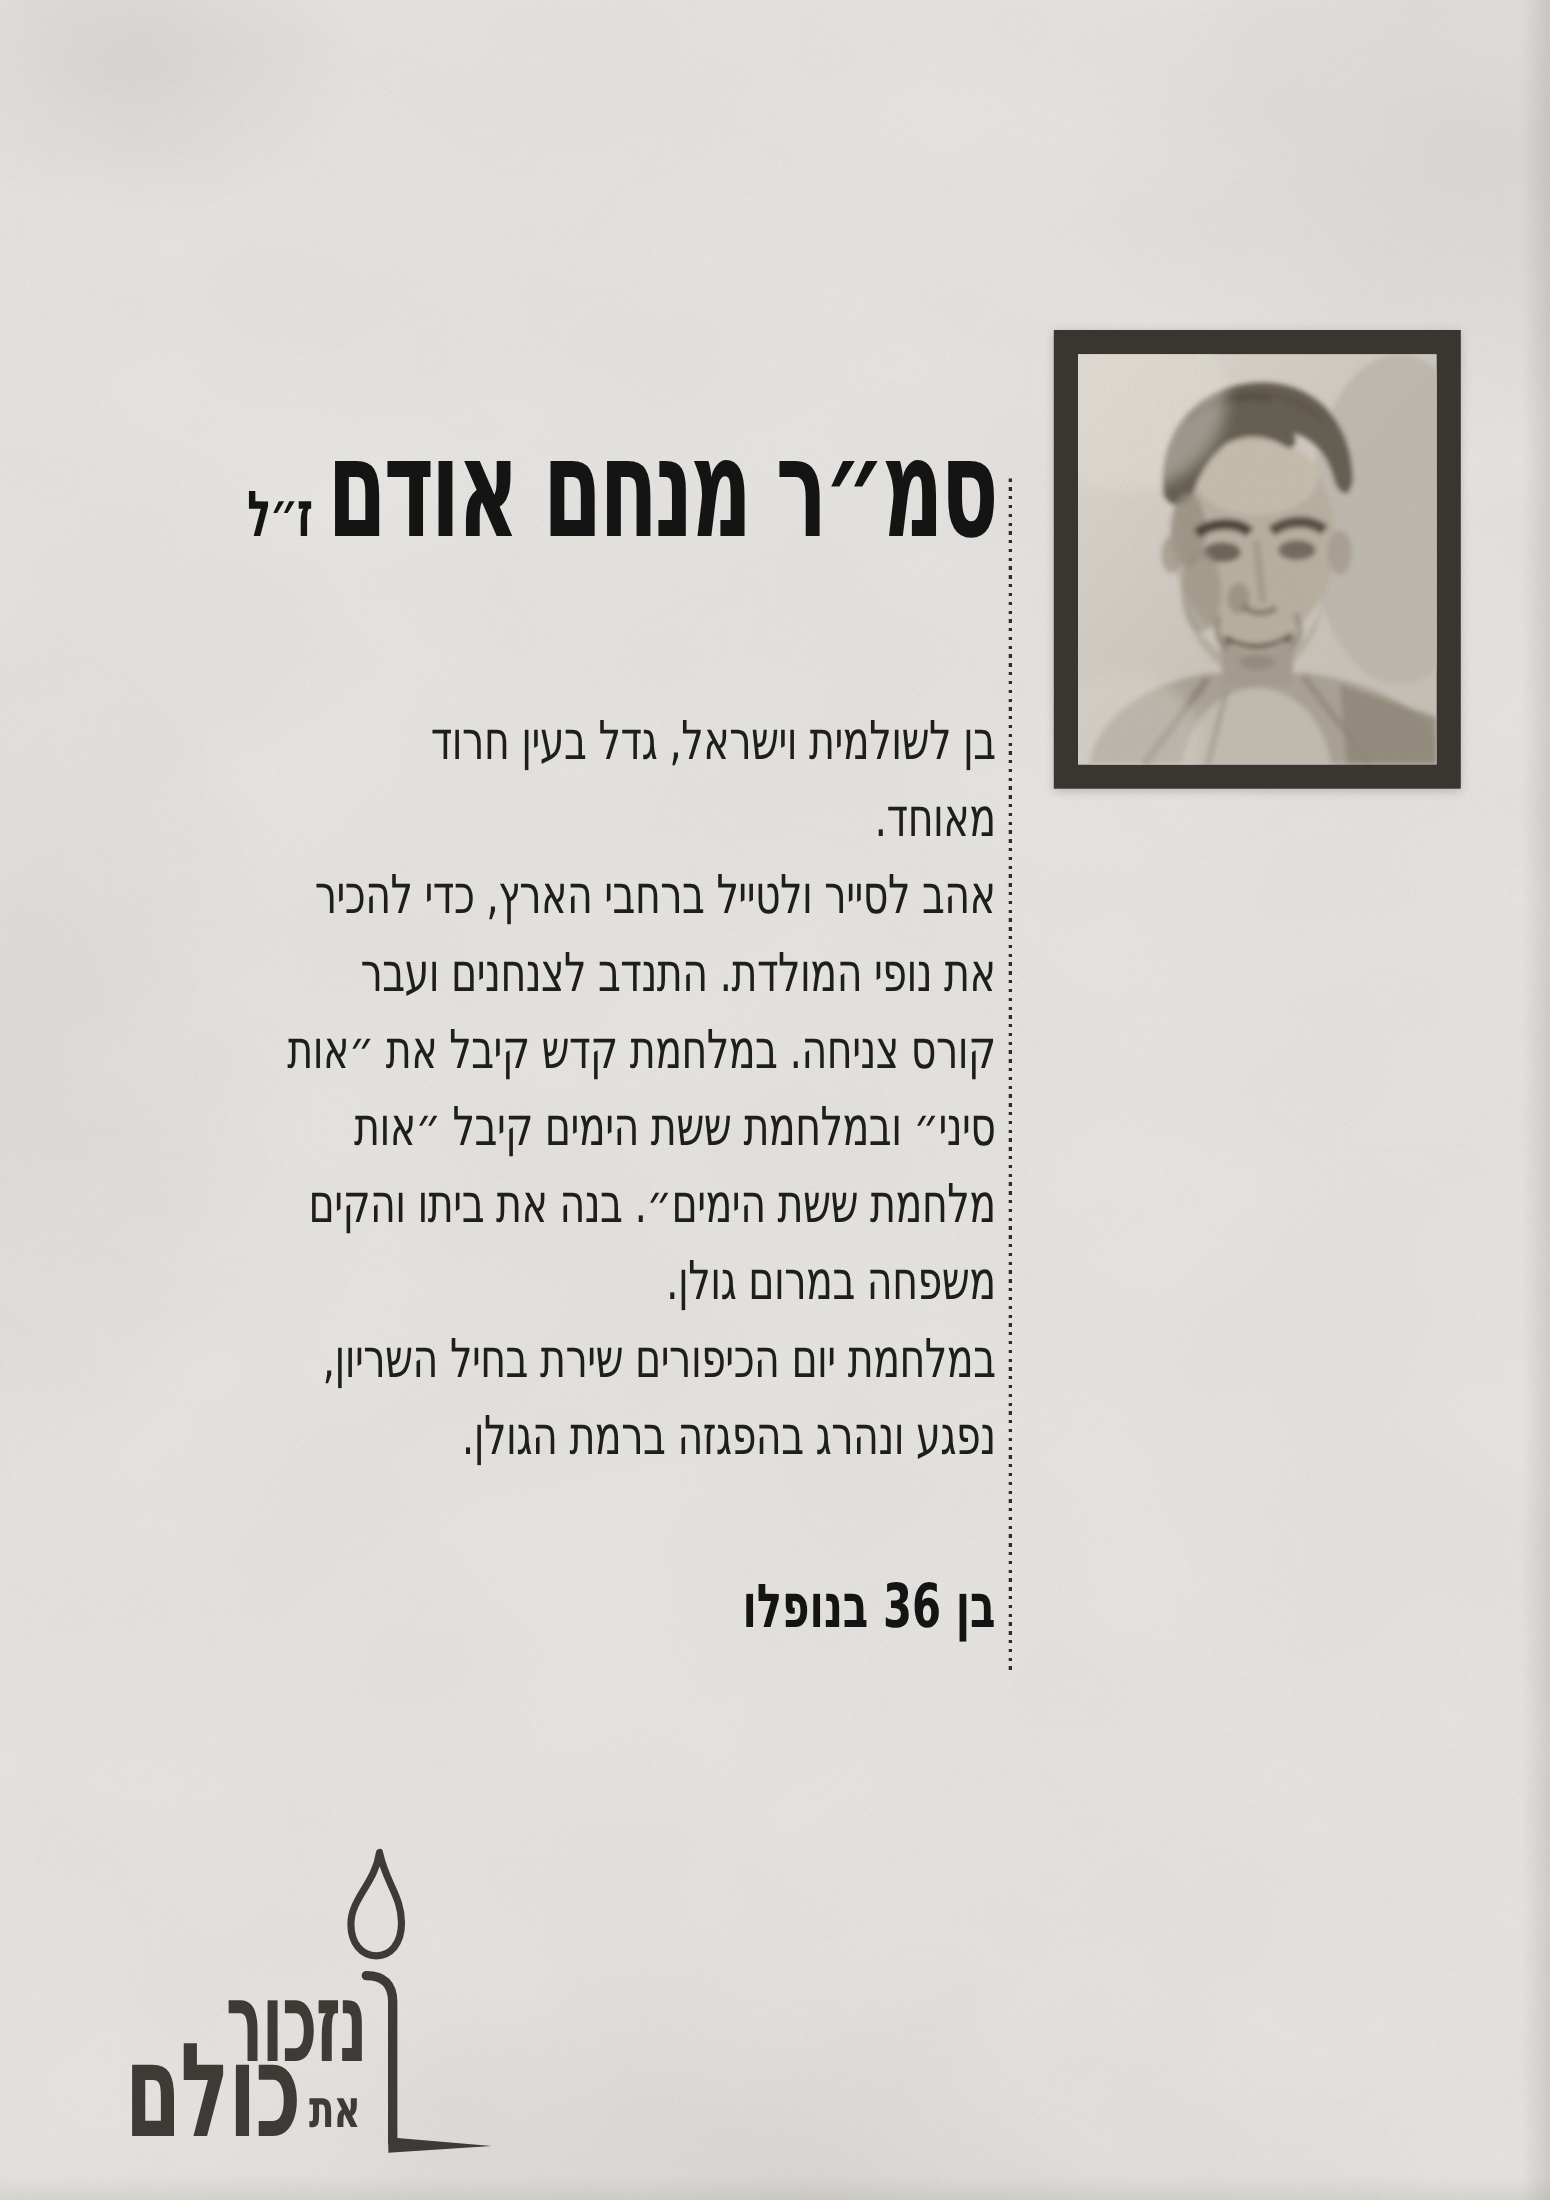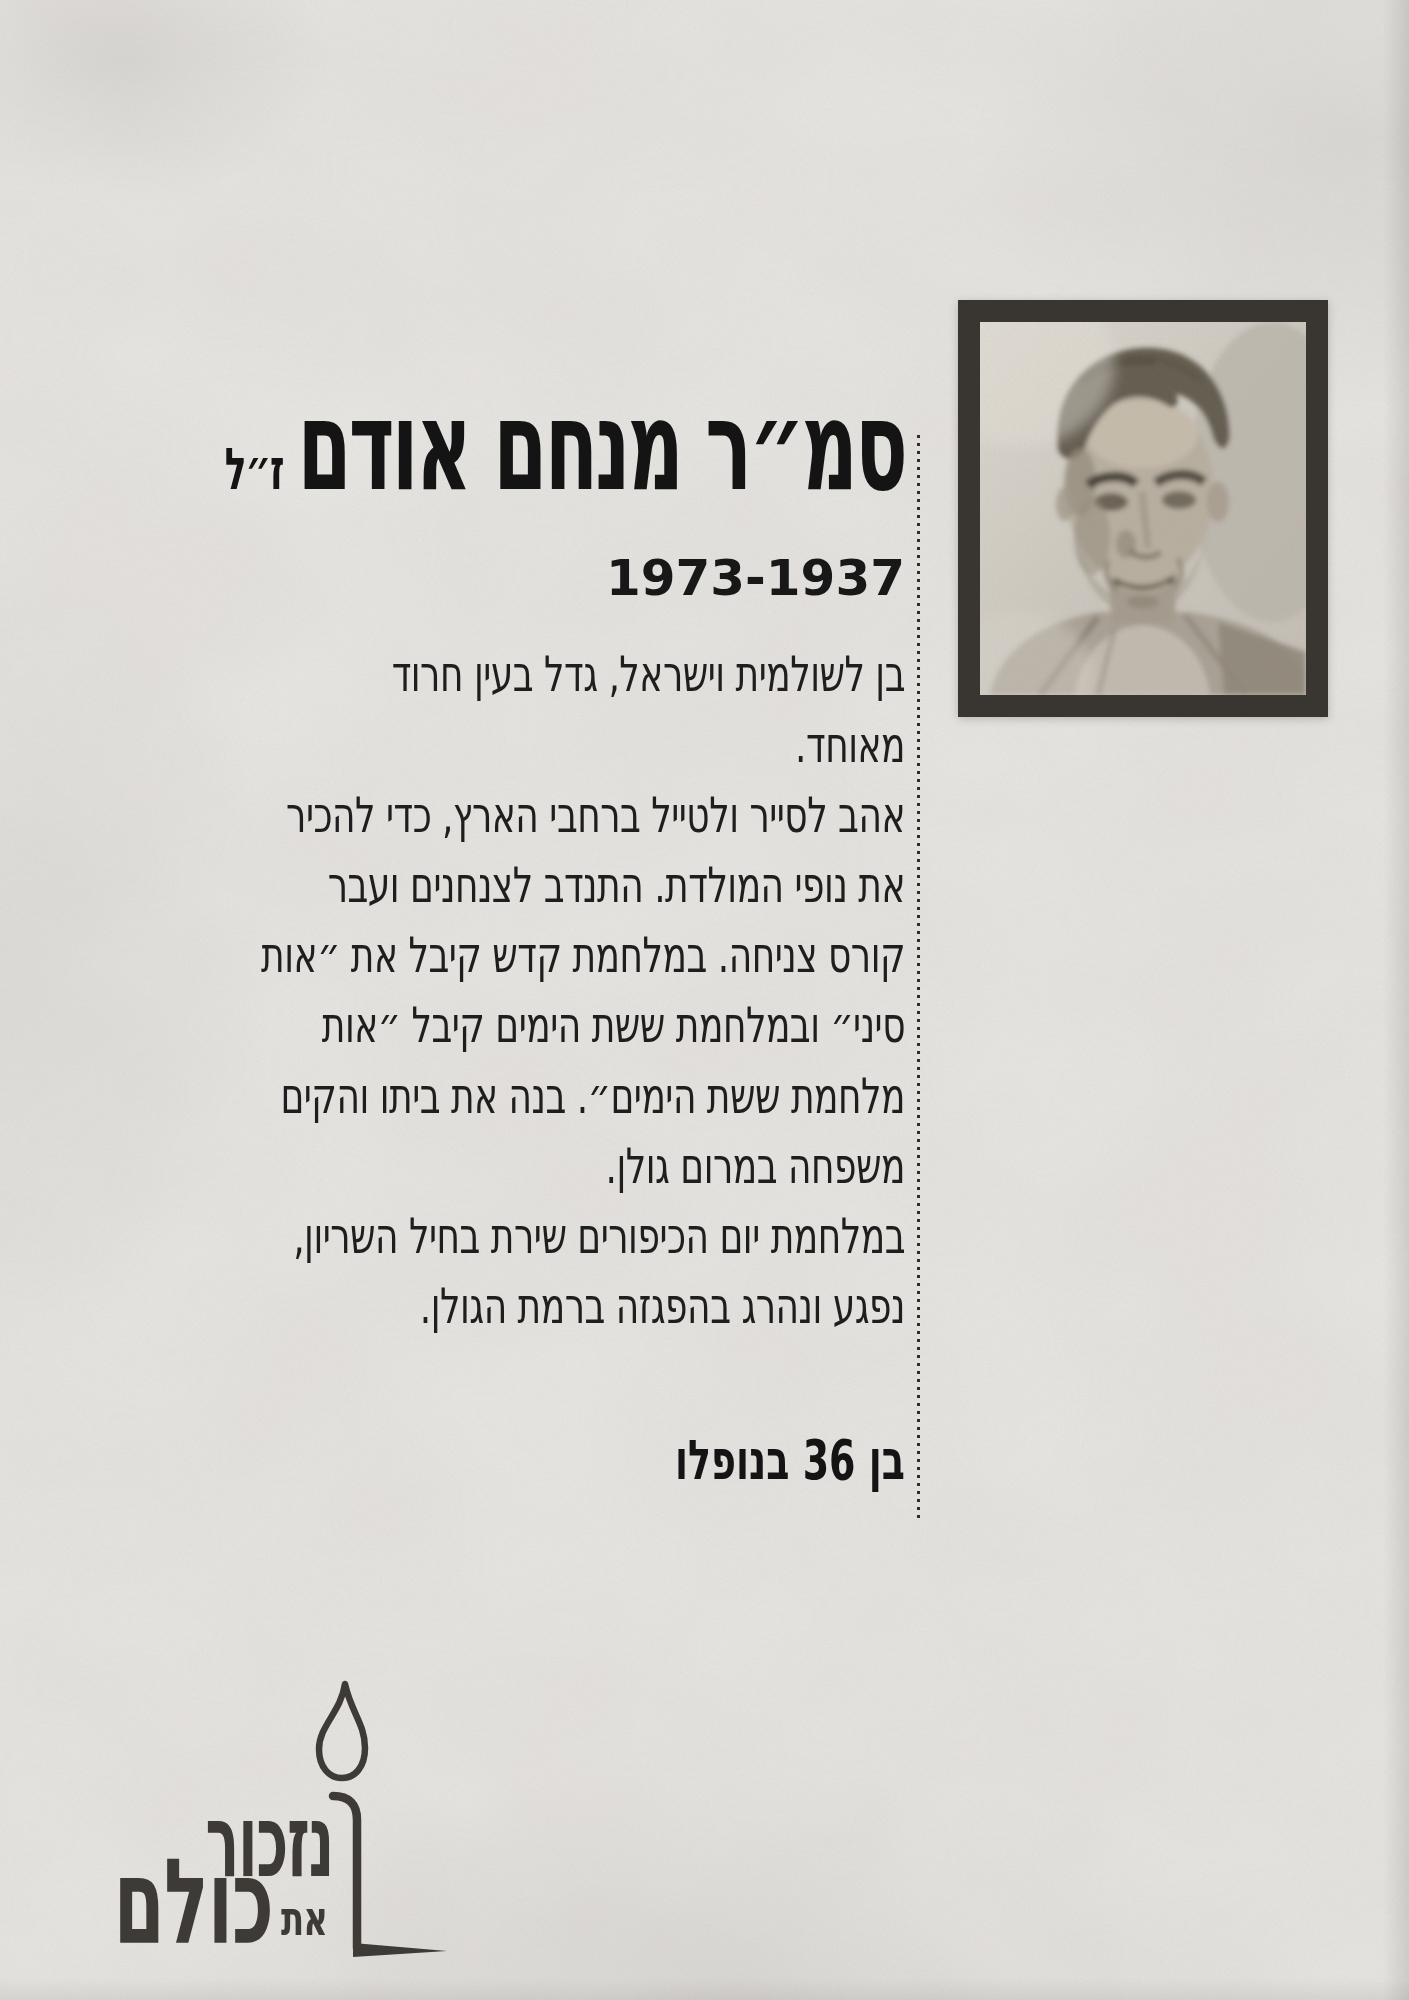--- a/index.html
+++ b/index.html
@@ -192,21 +192,20 @@
       </svg>
     </div>
   </div>
 
   <div class="dotted-rule"></div>
 
   <div class="title-block" dir="rtl">
     <span class="title-main">סמ״ר מנחם אודם</span><span class="title-zl">ז״ל</span>
   </div>
 
-  <div class="life-years" dir="ltr">1973-1937</div>
 
   <div class="bio-block" dir="rtl">
     <div class="bio-line">בן לשולמית וישראל, גדל בעין חרוד</div>
     <div class="bio-line">מאוחד.</div>
     <div class="bio-line">אהב לסייר ולטייל ברחבי הארץ, כדי להכיר</div>
     <div class="bio-line">את נופי המולדת. התנדב לצנחנים ועבר</div>
     <div class="bio-line">קורס צניחה. במלחמת קדש קיבל את ״אות</div>
     <div class="bio-line">סיני״ ובמלחמת ששת הימים קיבל ״אות</div>
     <div class="bio-line">מלחמת ששת הימים״. בנה את ביתו והקים</div>
     <div class="bio-line">משפחה במרום גולן.</div>

